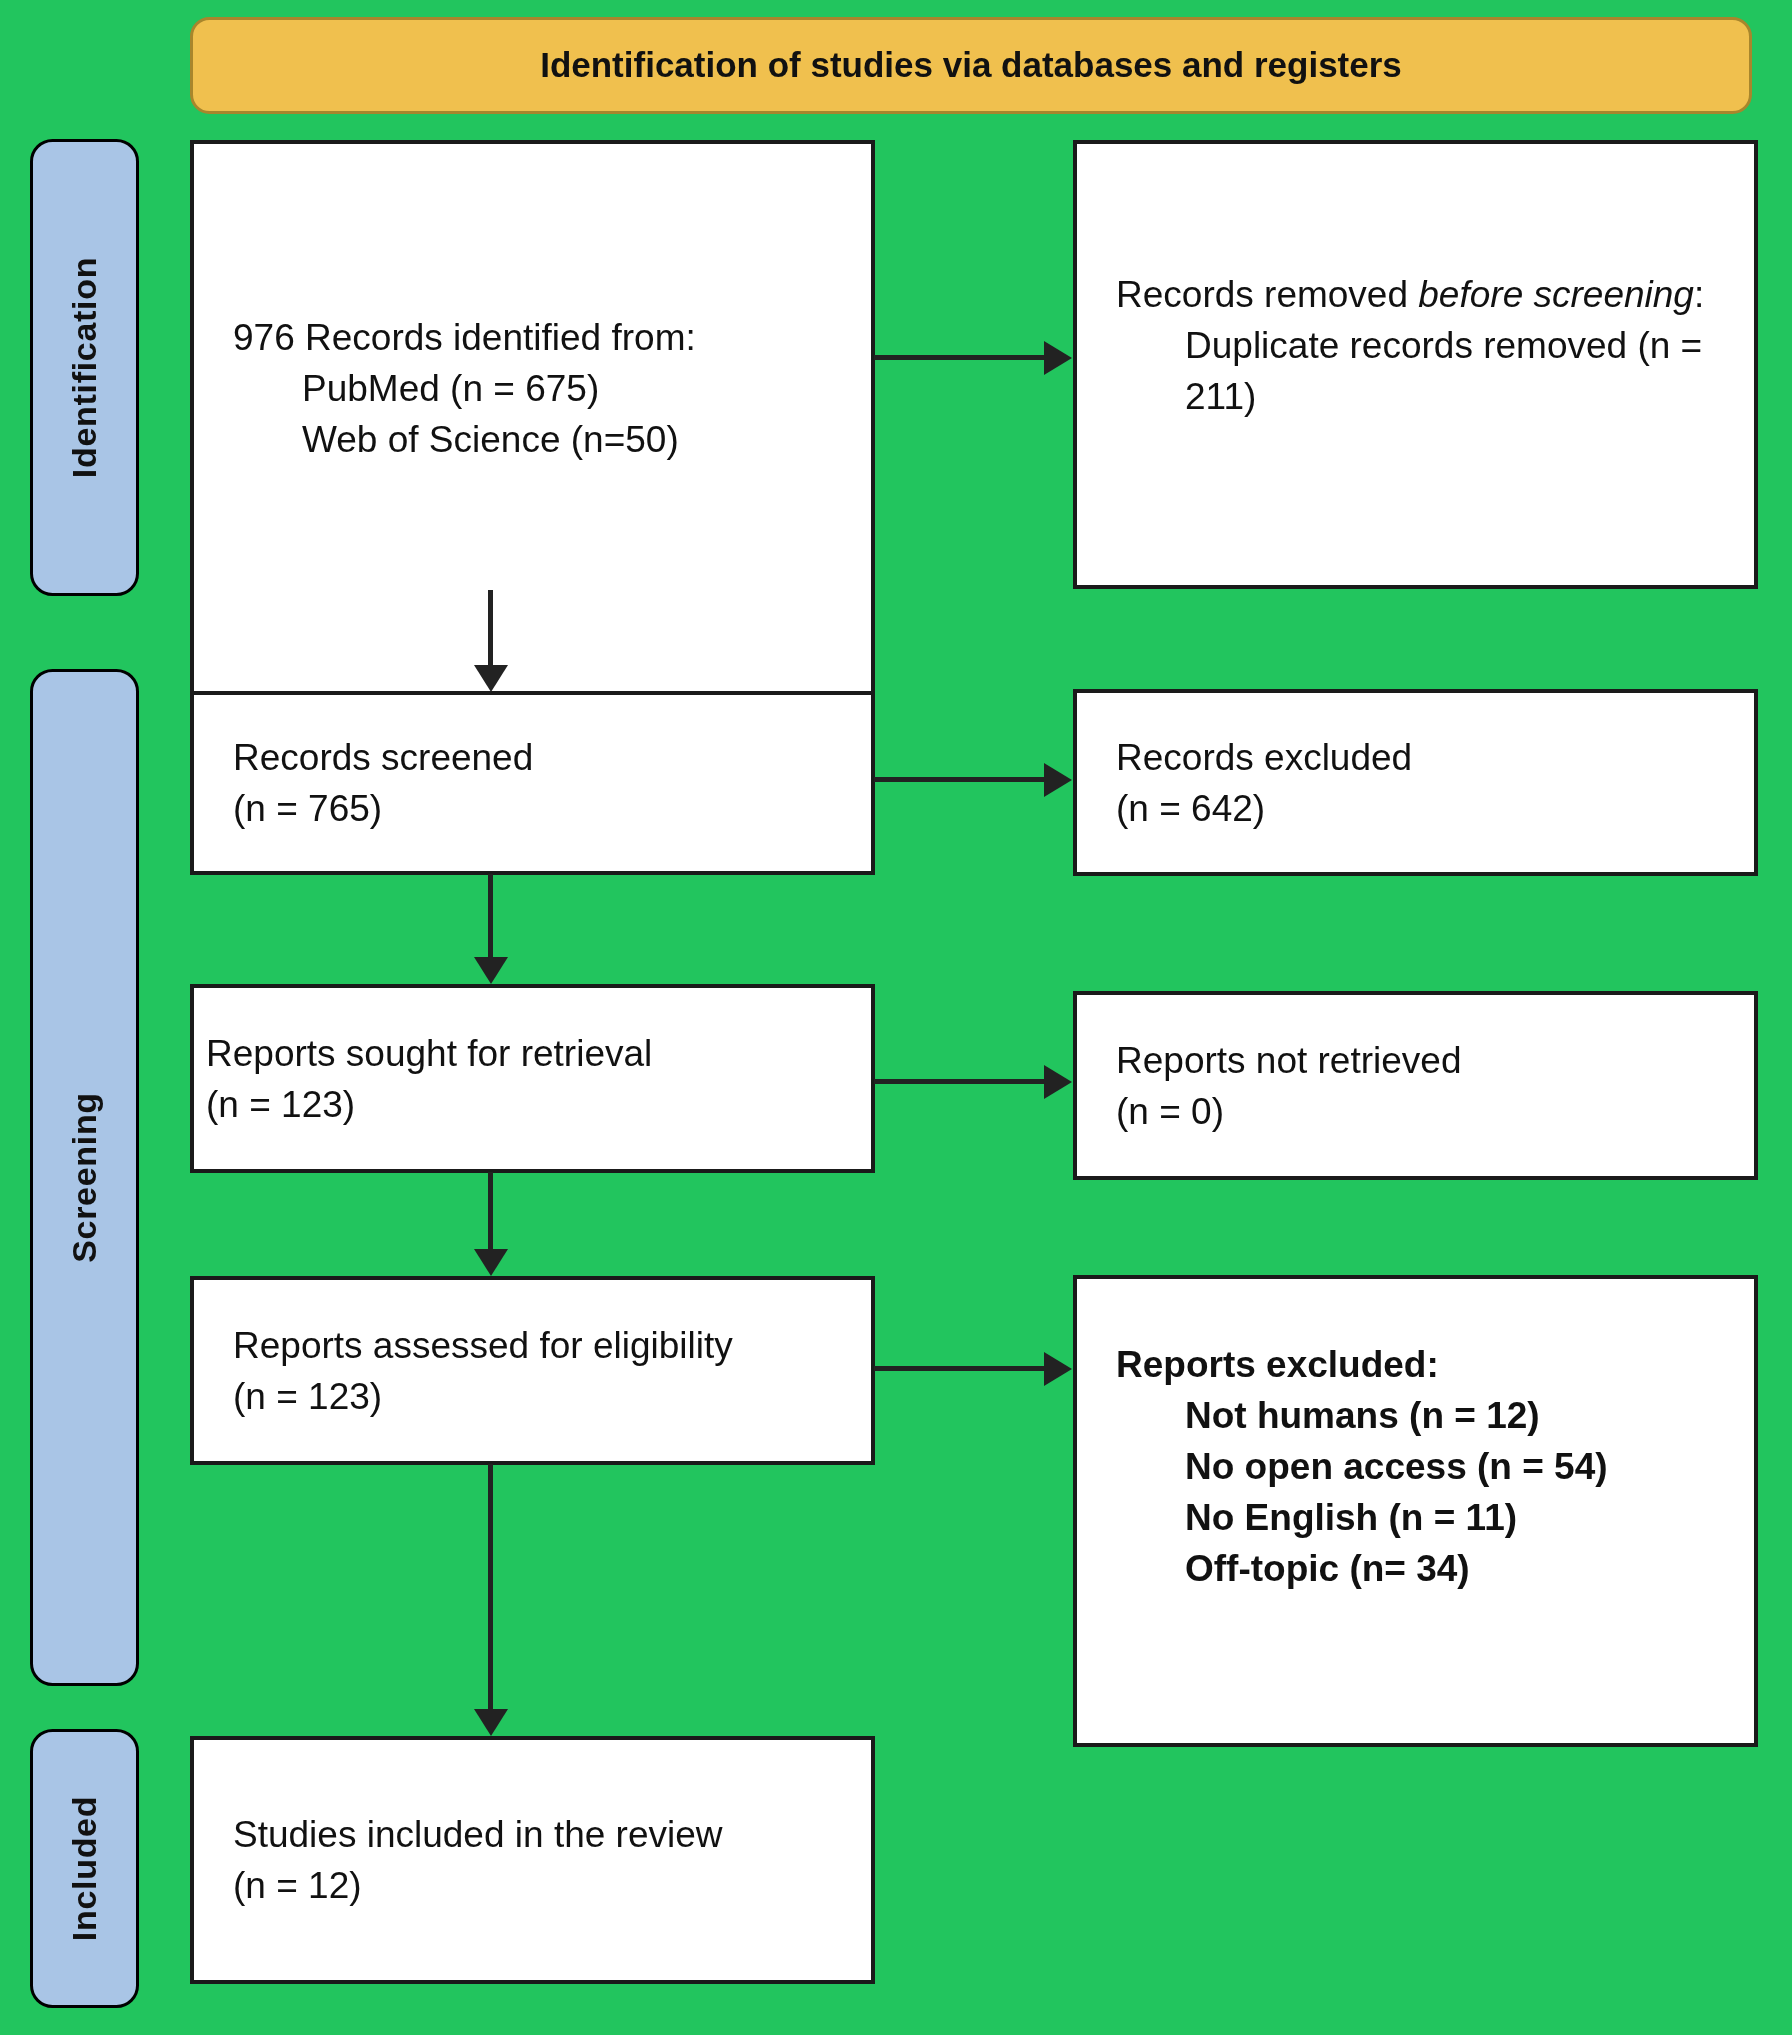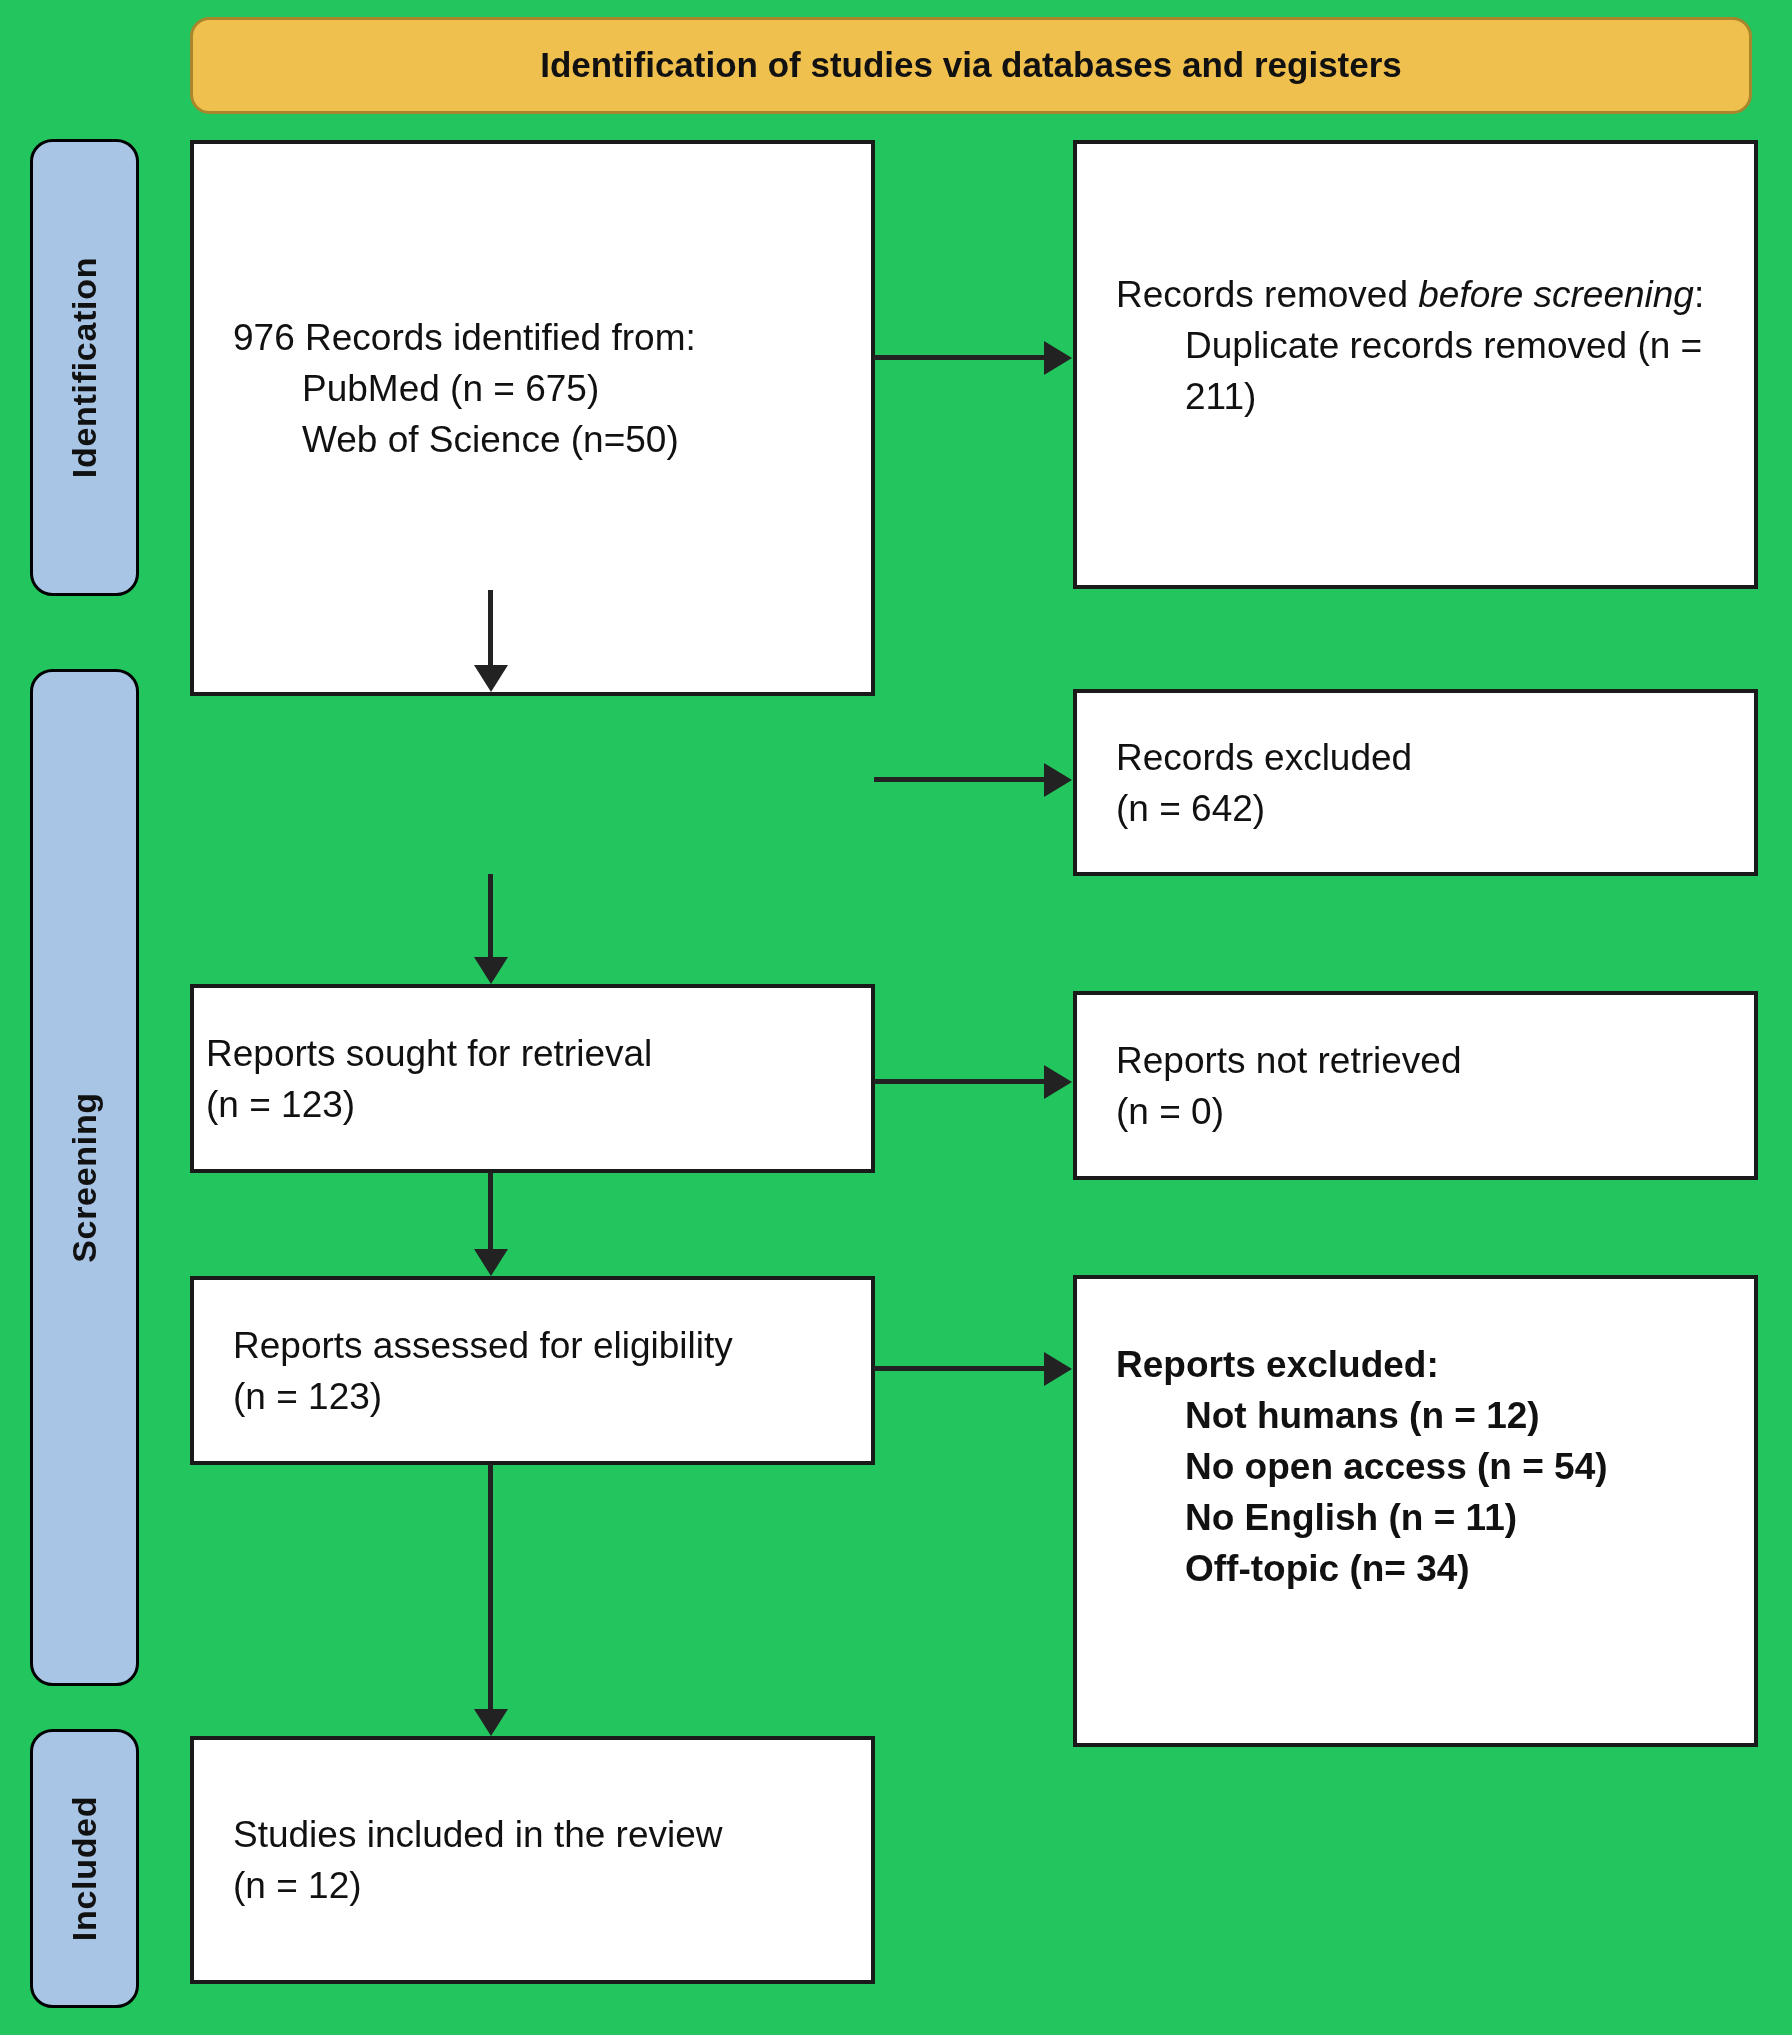--- a/index.html
+++ b/index.html
@@ -117,20 +117,24 @@
     <div>976 Records identified from:</div>
     <div class="sub">PubMed (n = 675)</div>
     <div class="sub">Web of Science (n=50)</div>
   </div>
 
   <div class="fbox col-right b2">
     <div><span>Records removed </span><i>before screening</i><span>:</span></div>
     <div class="sub">Duplicate records removed (n = 211)</div>
   </div>
 
+  <div class="fbox col-left b3">
+    <div>Records screened</div>
+    <div>(n = 765)</div>
+  </div>
 
   <div class="fbox col-right b4">
     <div>Records excluded</div>
     <div>(n = 642)</div>
   </div>
 
   <div class="fbox col-left b5">
     <div>Reports sought for retrieval</div>
     <div>(n = 123)</div>
   </div>

